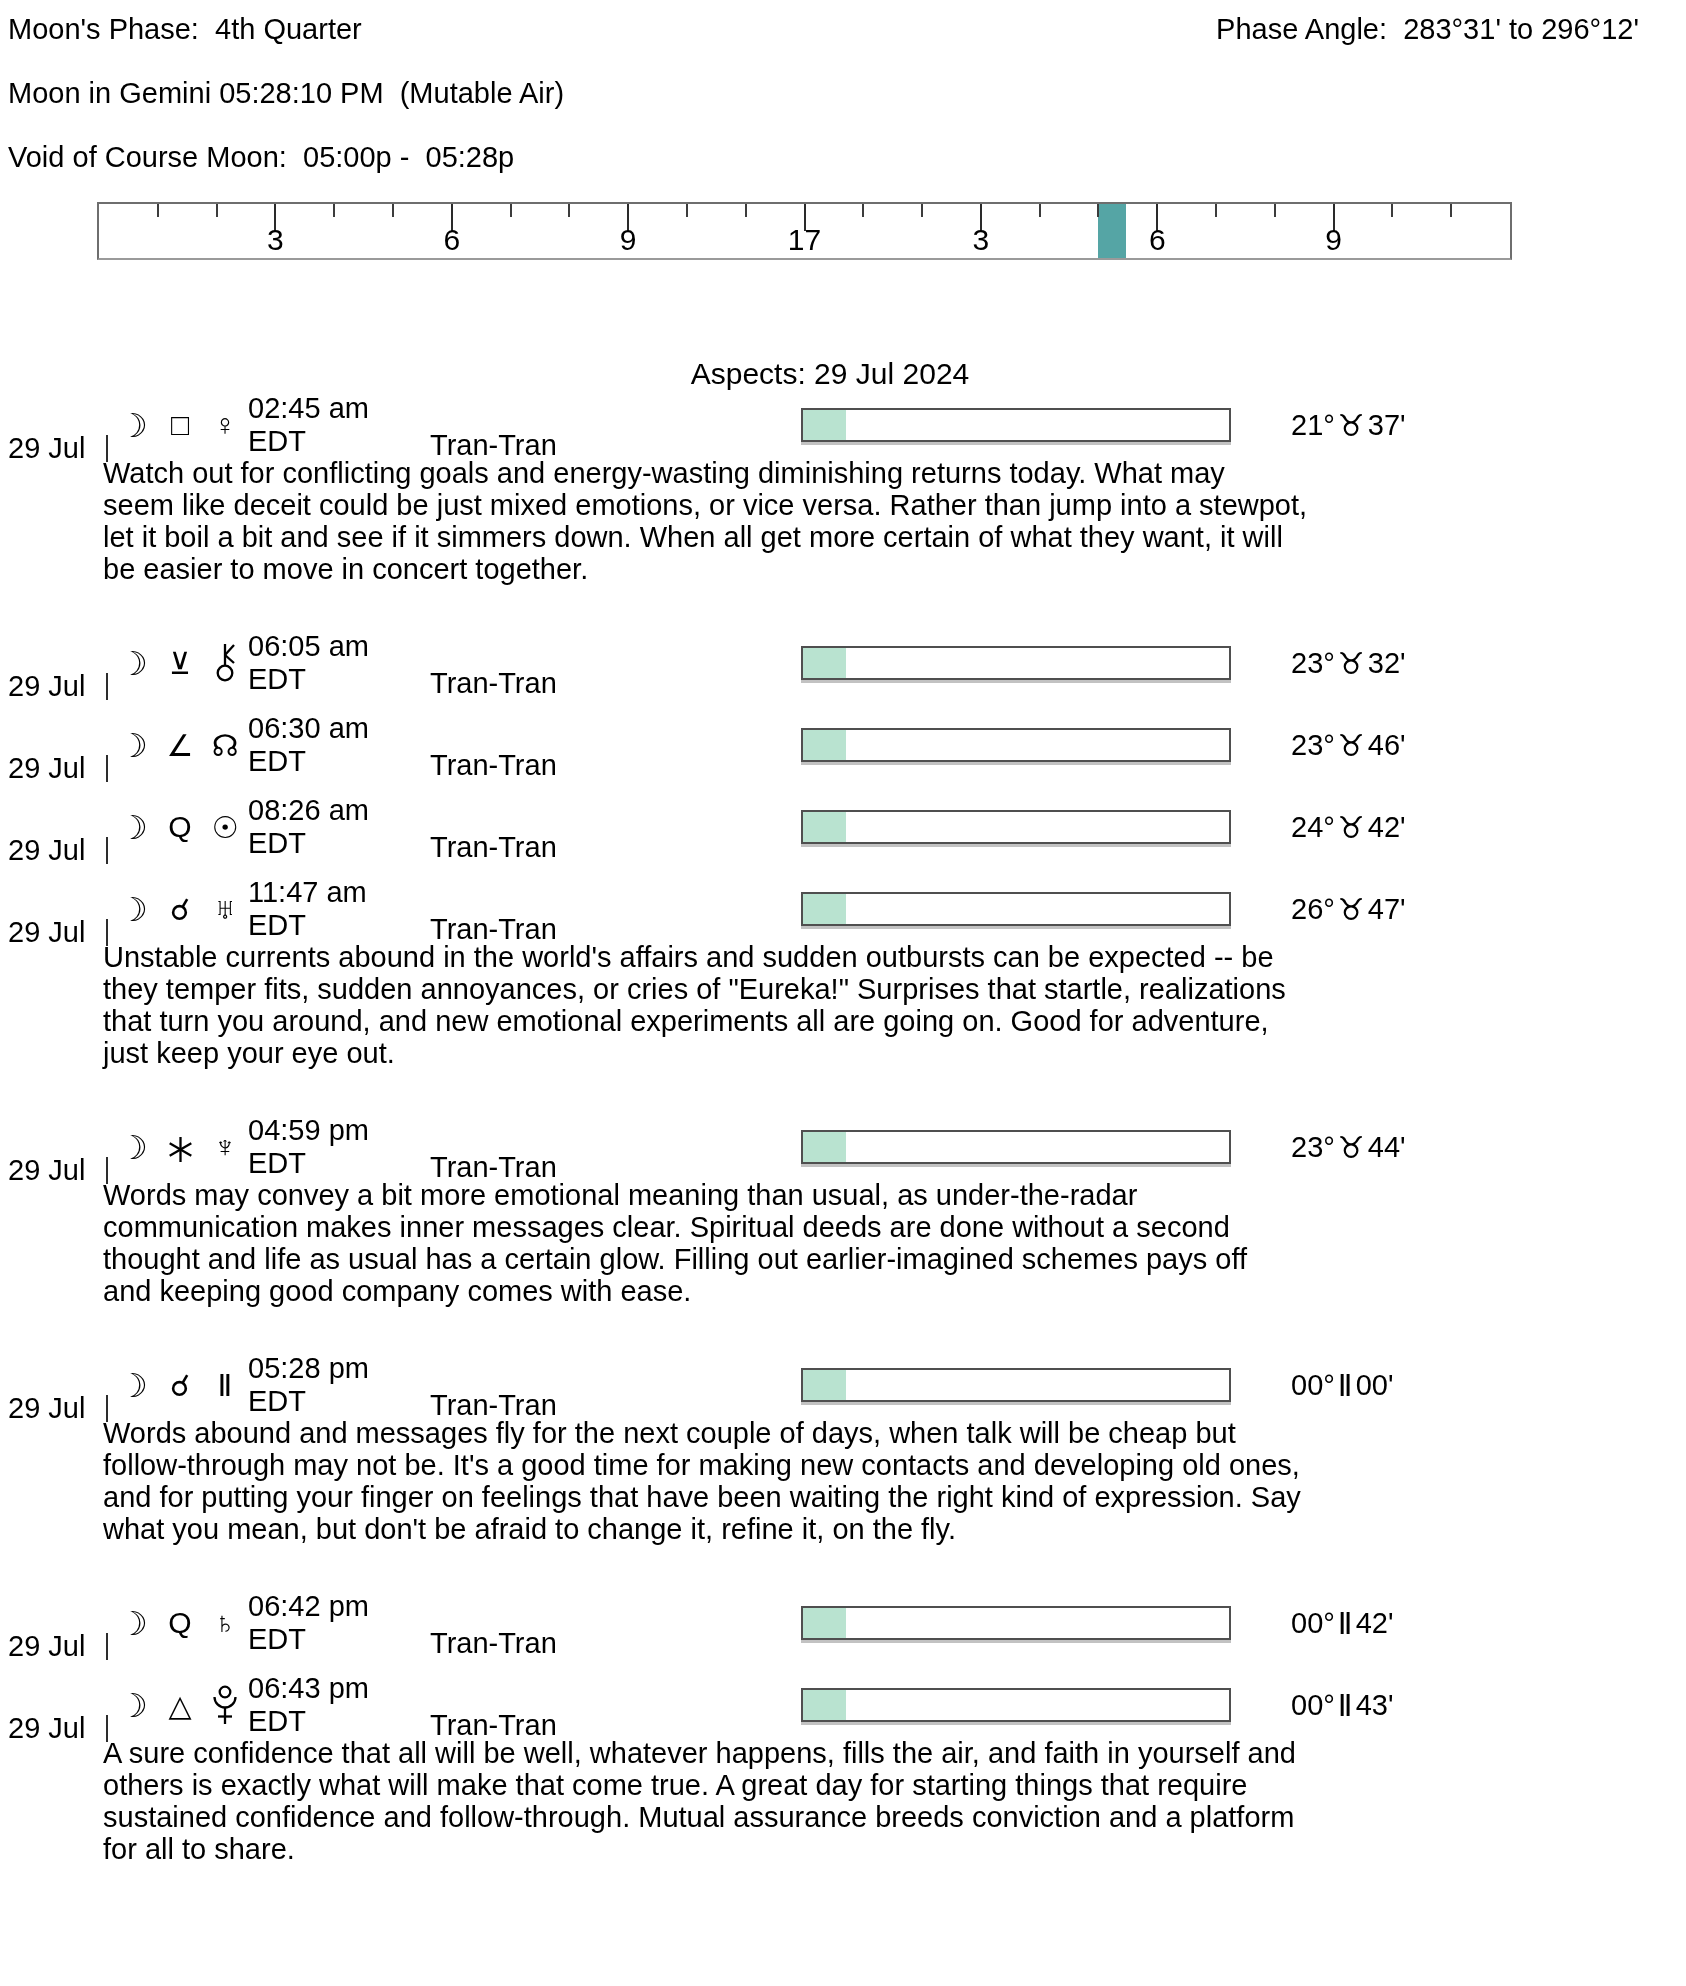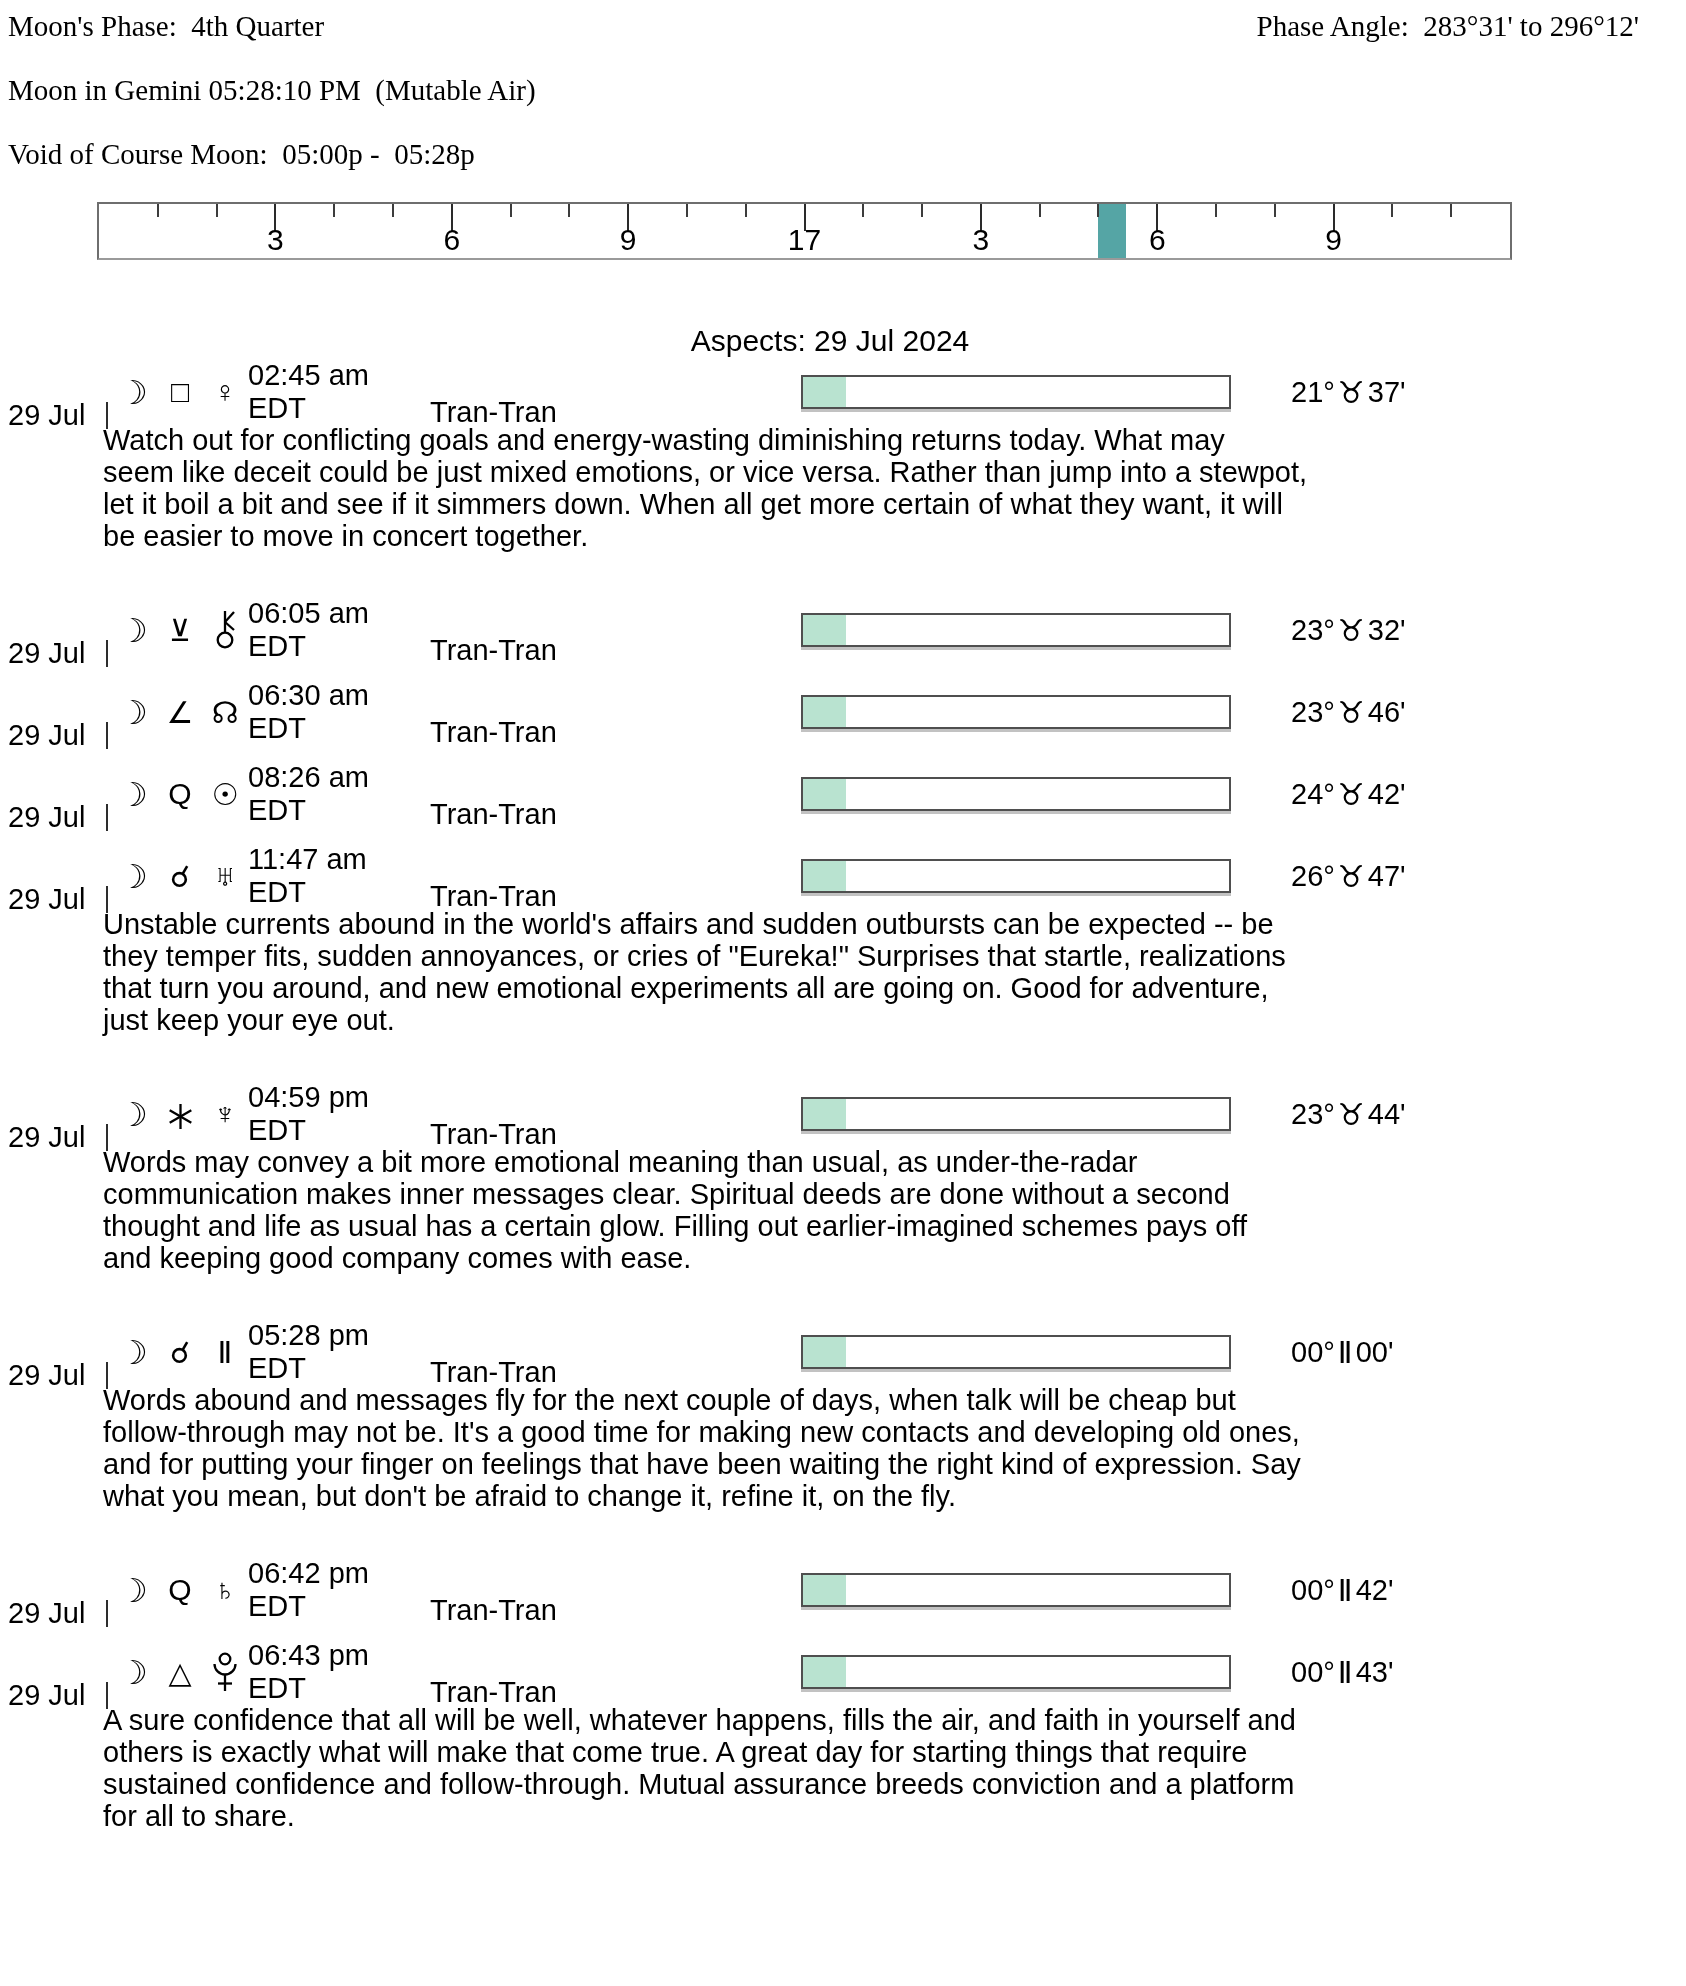--- a/index.html
+++ b/index.html
@@ -8,37 +8,37 @@
     width:1686px;height:1986px;
     overflow:hidden;
     background:#ffffff;
     color:#000;
     font-family:"Liberation Sans","DejaVu Sans",sans-serif;
     font-size:29px;
   }
   .pre{white-space:pre;}
   
   .header{padding:10px 0 0 8px;}
-  .hline{height:36px;margin-bottom:28px;display:flex;align-items:flex-start;font-family:Liberation Serif, serif;}
+  .hline{height:36px;margin-bottom:28px;display:flex;align-items:flex-end;}
   .hline .right{margin-left:auto;margin-right:47px;}
   
   .ruler{
     position:relative;
     margin-left:97px;margin-top:14px;
     width:1411px;height:54px;
     border:2px solid #6e6e6e;
     border-bottom-color:#9a9a9a;
     background:#fff;
   }
   .tick{position:absolute;top:0;width:2px;height:13px;background:#3c3c3c;transform:translateX(-50%);}
   .tick.major{height:27px;background:#2a2a2a;}
   .hour-label{position:absolute;top:19px;transform:translateX(-50%);font-size:30px;}
   .void-marker{position:absolute;top:0;height:100%;background:#55a5a5;}
   
-  .aspects-title{width:1660px;text-align:center;margin-top:64px;font-size:30px;height:36px;}
+  .aspects-title{width:1660px;text-align:center;margin-top:97px;font-size:30px;height:36px;}
   .aspect-row{
     display:flex;align-items:center;
     height:36px;margin-top:46px;margin-left:8px;
   }
   .aspect-row.gap-lg{margin-top:60px;}
   .aspect-row.first{margin-top:14px;}
   .c-date{width:100px;display:flex;align-items:center;justify-content:space-between;margin-top:47px;}
   .row-sep{width:2px;height:27px;background:#2d2d2d;}
   .c-moon{width:50px;text-align:center;font-size:33px;font-weight:bold;}
   .c-aspect{width:44px;text-align:center;font-size:30px;}

